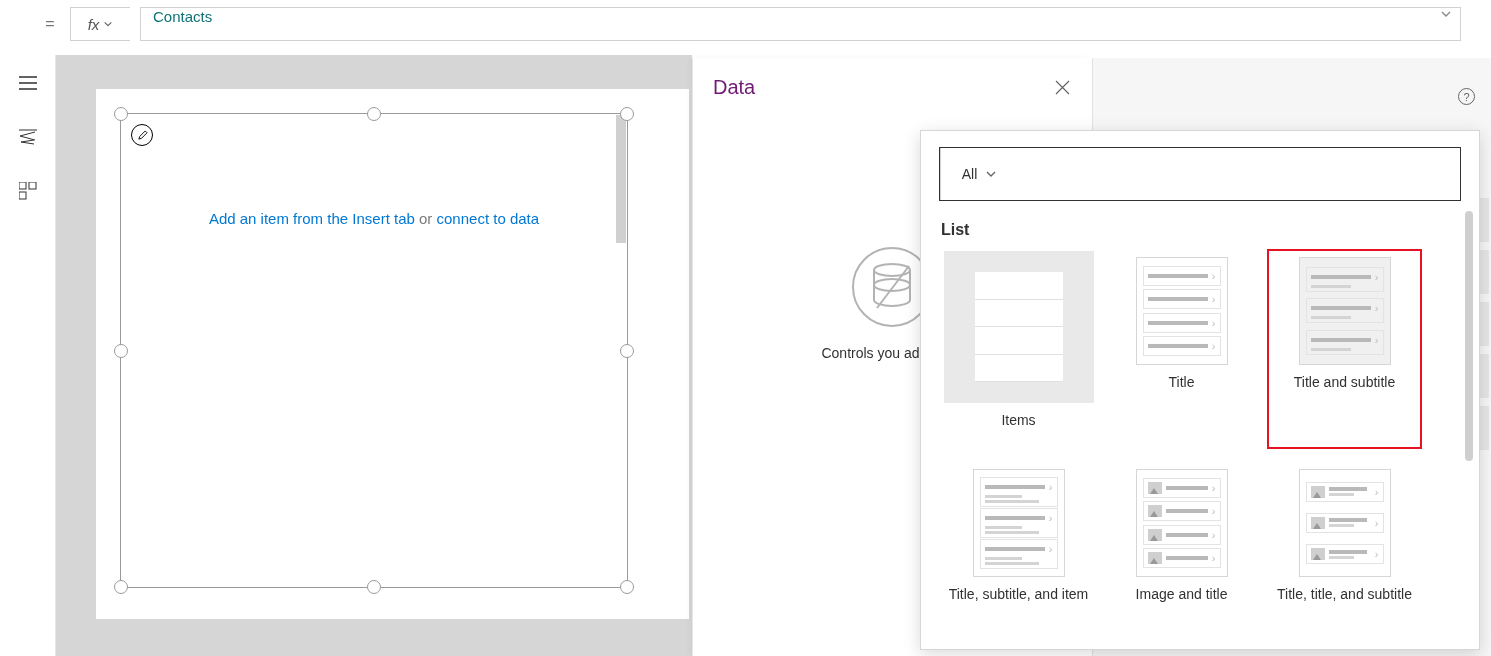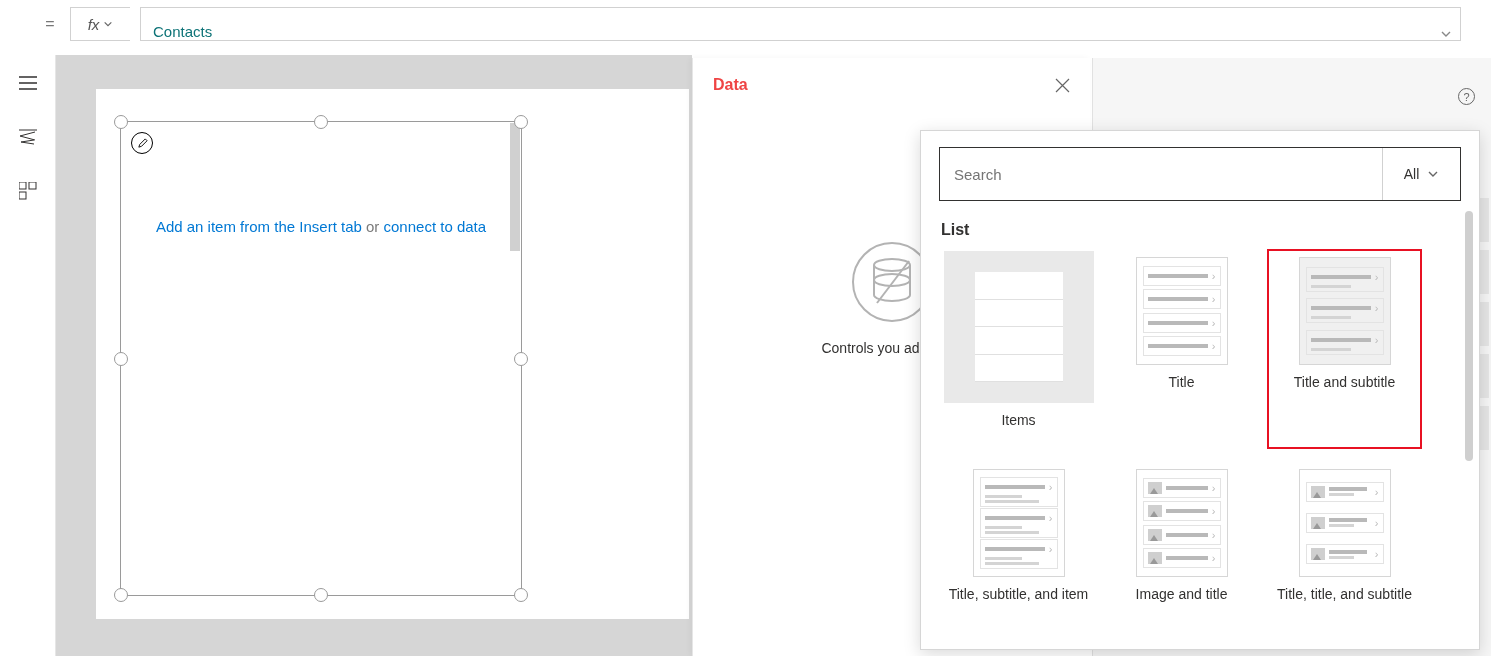--- a/index.html
+++ b/index.html
@@ -4,45 +4,45 @@
   <style>
     * { box-sizing: border-box; margin: 0; padding: 0; font-family: "Segoe UI", Arial, sans-serif; }
     body { background: #fff; color: #323130; width: 1491px; height: 656px; overflow: hidden; position: relative; }
 
     
     .formula-row { position: absolute; top: 4px; left: 0; right: 0; height: 40px; display: flex; align-items: center; padding-left: 40px; gap: 10px; }
     .prop-dropdown { width: 233px; height: 34px; border: 1px solid #d1d1d1; background: #fff; display: flex; align-items: center; justify-content: space-between; padding: 0 10px; font-size: 14px; color: #323130; }
     .chev { width: 12px; height: 12px; display: inline-flex; align-items: center; justify-content: center; }
     .equals { color: #777; font-size: 16px; width: 20px; text-align: center; }
     .fx-box { width: 60px; height: 34px; border: 1px solid #d1d1d1; border-right: none; display: flex; align-items: center; justify-content: center; gap: 4px; font-size: 15px; font-style: italic; color: #555; }
-    .formula-input { flex: 1; height: 34px; border: 1px solid #d1d1d1; display: flex; align-items: flex-end; padding: 0 12px; margin-right: 30px; position: relative; font-family: Consolas, monospace; font-size: 15px; color: #0d7377; }
+    .formula-input { flex: 1; height: 34px; border: 1px solid #d1d1d1; display: flex; align-items: flex-start; padding: 0 12px; margin-right: 30px; position: relative; font-family: Consolas, monospace; font-size: 15px; color: #0d7377; }
     .formula-expand { position: absolute; right: 8px; color: #888; }
 
     
     .left-rail { position: absolute; top: 55px; left: 0; width: 56px; height: 601px; border-right: 1px solid #e6e6e6; display: flex; flex-direction: column; align-items: center; padding-top: 18px; gap: 34px; }
     .rail-icon { width: 20px; height: 20px; color: #323130; display: flex; align-items: center; justify-content: center; }
 
     
     .canvas-bg { position: absolute; top: 55px; left: 56px; width: 636px; height: 601px; background: #d6d6d6; }
     .canvas-page { position: absolute; top: 34px; left: 40px; width: 593px; height: 530px; background: #fff; }
-    .selection { position: absolute; top: 32px; left: 24px; width: 402px; height: 475px; border: 1px solid #9a9a9a; }
+    .selection { position: absolute; top: 24px; left: 24px; width: 508px; height: 475px; border: 1px solid #9a9a9a; }
     .handle { position: absolute; width: 14px; height: 14px; background: #fff; border: 1px solid #9a9a9a; border-radius: 50%; }
     .h-tl { top: -7px; left: -7px; } .h-tm { top: -7px; left: 50%; margin-left: -7px; } .h-tr { top: -7px; right: -7px; }
     .h-ml { top: 50%; left: -7px; margin-top: -7px; } .h-mr { top: 50%; right: -7px; margin-top: -7px; }
     .h-bl { bottom: -7px; left: -7px; } .h-bm { bottom: -7px; left: 50%; margin-left: -7px; } .h-br { bottom: -7px; right: -7px; }
     .scroll-hint { position: absolute; top: 1px; right: 1px; width: 10px; height: 128px; background: #d0d0d0; }
     .edit-badge { position: absolute; top: 10px; left: 10px; width: 22px; height: 22px; border: 1.5px solid #000; border-radius: 50%; display: flex; align-items: center; justify-content: center; font-size: 11px; }
     .canvas-hint { position: absolute; top: 96px; width: 100%; text-align: center; font-size: 15px; }
     .canvas-hint .link { color: #0078d4; }
     .canvas-hint .mid { color: #7a7a7a; }
 
     
     .data-pane { position: absolute; top: 58px; left: 692px; width: 398px; height: 598px; background: #fff; border-left: 1px solid #e6e6e6; box-shadow: -2px 0 6px rgba(0,0,0,0.04); }
     .data-header { display: flex; align-items: center; justify-content: space-between; padding: 18px 20px 8px; }
-    .data-header h2 { font-weight: 700; font-size: 16px; color: #ef4444; }
+    .data-header h2 { font-weight: 400; font-size: 20px; color: #701a75; }
     .close-x { color: #666; cursor: pointer; }
     .data-body { display: flex; flex-direction: column; align-items: center; padding-top: 140px; text-align: center; }
     .data-body p { font-size: 14px; color: #323130; margin-top: 18px; }
     .db-icon { width: 80px; height: 80px; border: 2px solid #b3b3b3; border-radius: 50%; display: flex; align-items: center; justify-content: center; }
 
     
     .prop-pane { position: absolute; top: 58px; left: 1092px; right: 0; height: 598px; background: #f6f6f6; border-left: 1px solid #e1e1e1; padding: 14px 18px; }
     .prop-label { font-size: 11px; letter-spacing: 0.5px; color: #777; }
     .prop-title { font-size: 17px; color: #323130; margin-top: 6px; }
     .help-icon { position: absolute; top: 30px; right: 16px; width: 17px; height: 17px; border: 1.2px solid #666; border-radius: 50%; display: flex; align-items: center; justify-content: center; font-size: 11px; color: #666; }
@@ -171,21 +171,20 @@
     <div class="prop-tab"></div>
     <div class="prop-tab"></div>
     <div class="prop-tab"></div>
     <div class="prop-tab"></div>
     <div class="prop-tab"></div>
   </div>
 </div>
 
 <div class="picker">
   <div class="picker-search">
-    <input type="text" placeholder="Search" style="">
     <div class="picker-filter">
       <span>All</span>
       <svg width="12" height="12" viewBox="0 0 12 12">
           <path d="M2 4l4 4 4-4" stroke="#666" stroke-width="1.4" fill="none"></path>
         </svg>
     </div>
   </div>
   <div class="picker-body">
     <h3>List</h3>
     <div class="layout-grid">

